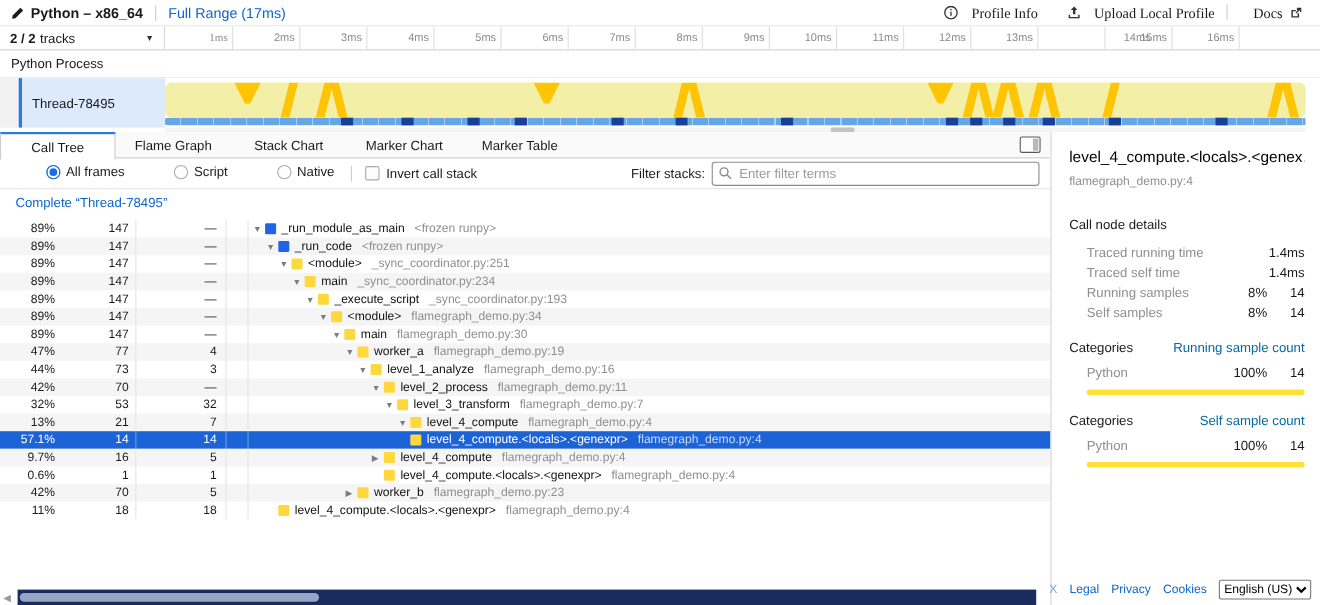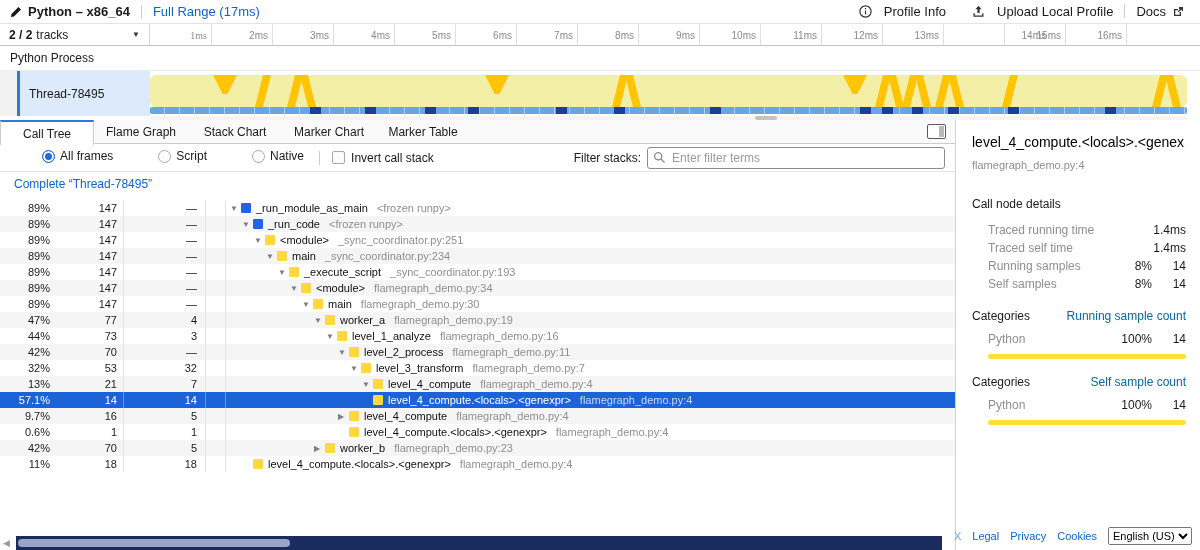--- a/index.html
+++ b/index.html
@@ -8,21 +8,21 @@
   .app { position:relative; width:1200px; height:550px; }
 
   
   .topbar { position:absolute; left:0; top:0; width:1200px; height:24px;
     display:flex; align-items:center; padding:0 10px; border-bottom:1px solid #e3e3e3;
     font-size:13px; background:#fff; }
   .topbar .icn { display:inline-flex; align-items:center; margin-right:6px; }
   .profile-name { font-weight:bold; }
   .vsep { width:1px; height:14px; background:#ccc; margin:0 11px; }
   a.link, .link { color:var(--link,#0a66cf); text-decoration:none; cursor:pointer; }
-  .topbar-right { margin-left:auto; display:flex; align-items:flex-start; }
+  .topbar-right { margin-left:auto; display:flex; align-items:flex-start;font-family:Liberation Serif, serif; }
   .tb-btn { display:flex; align-items:center; gap:6px; background:none; border:none;
     font-size:13px; color:#1a1a1a; font-family:inherit; cursor:pointer; }
   .topbar-right .tb-btn { margin-left:26px; }
 
   
   .ruler-row { position:absolute; left:0; top:24px; width:1200px; height:22px;
     border-bottom:1px solid #c4c4c4; background:#fff; }
   .tracks-box { position:absolute; left:0; top:0; width:150px; height:100%;
     border-right:1px solid #d7d7d7; display:flex; align-items:center; padding:0 9px;
     font-size:12px; cursor:pointer; }
@@ -49,21 +49,21 @@
   .strip { position:absolute; left:150px; top:36px; width:1037px; height:7px;
     background:var(--strip,#66a5e6); border-radius:2px;
     background-image:repeating-linear-gradient(90deg, transparent 0 14px, rgba(255,255,255,.45) 14px 15px); }
   .mk { position:absolute; top:0; width:11px; height:7px; background:var(--marker,#1a3f99); }
   .tl-scroll { position:absolute; left:150px; top:116px; width:1037px; height:4px; background:#f4f4f4; }
   .tl-thumb { position:absolute; left:605px; top:0; width:22px; height:4px; background:#c3c3c3; border-radius:2px; }
 
   
   .main-left { position:absolute; left:0; top:120px; width:955px; height:416px; background:#fff; }
   .tabbar { position:relative; height:24px; background:#fafafa; border-bottom:1px solid #ccc; display:flex; }
-  .tab { width:94px; display:flex; align-items:center; justify-content:center;
+  .tab { width:105px; display:flex; align-items:center; justify-content:center;
     font-size:12px; color:#1a1a1a; cursor:pointer; }
   .tab.active { position:relative; z-index:2; background:#fff; height:25px;
     border-left:1px solid #ccc; border-right:1px solid #ccc;
     border-top:2px solid var(--accent,#2a7ae2); }
   .panel-toggle { position:absolute; right:9px; top:4px; width:19px; height:15px;
     border:1px solid #5a5a5a; border-radius:2px; background:#fff; cursor:pointer; }
   .panel-toggle::after { content:""; position:absolute; right:1px; top:1px; bottom:1px; width:5px; background:#b9b9b9; }
 
   .toolbar { height:28px; display:flex; align-items:center; padding:0 10px;
     font-size:12px; border-bottom:1px solid #e4e4e4; }
@@ -163,21 +163,21 @@
       <button class="tb-btn">
         <span class="icn">
           <svg width="13" height="13" viewBox="0 0 13 13">
               <path d="M6.5 0.8l3.1 3.4H7.6V8H5.4V4.2H3.4z" fill="#333"></path>
               <path d="M1.5 8.3v3.4h10V8.3h-1.3v2.1H2.8V8.3z" fill="#333"></path>
             </svg>
         </span>
         <span>Upload Local Profile</span>
       </button>
       <span class="vsep"></span>
-      <a class="tb-btn" style="margin-left:0;">
+      <a class="tb-btn" style="margin-left:12px;">
         <span>Docs</span>
         <span class="icn">
           <svg width="12" height="12" viewBox="0 0 12 12">
               <path d="M2 3h4v1.3H3.3v4.4h4.4V6H9v4H2z" fill="#333"></path>
               <path d="M7 1h4v4H9.7V3.2L6.6 6.3 5.7 5.4l2.2-2.1H7z" fill="#333"></path>
             </svg>
         </span>
       </a>
     </div>
   </header>

